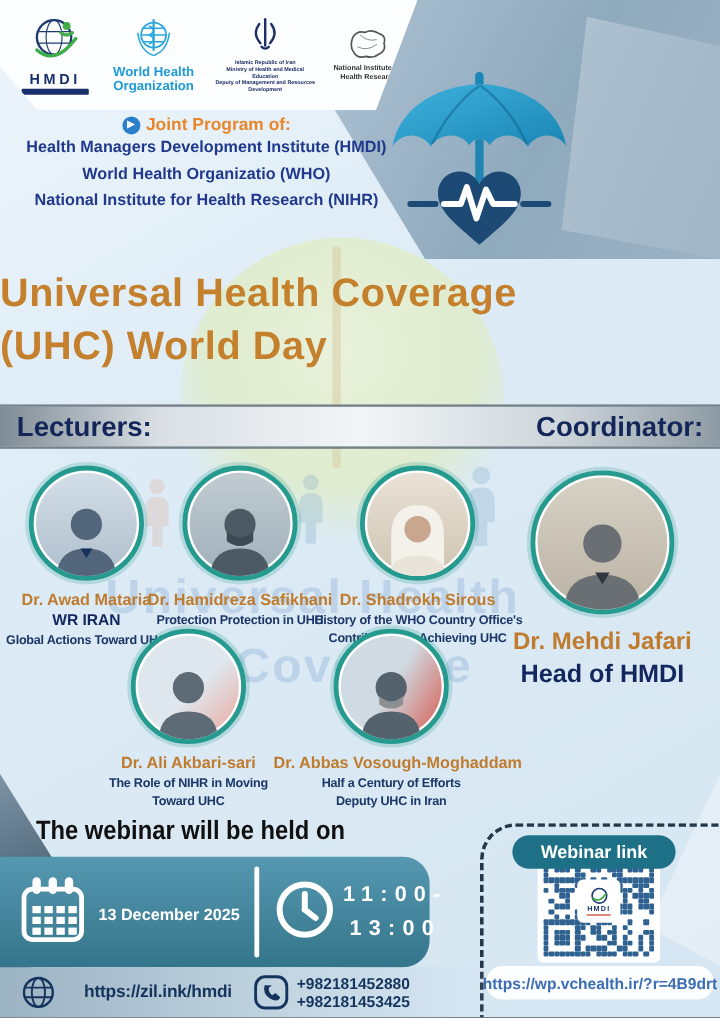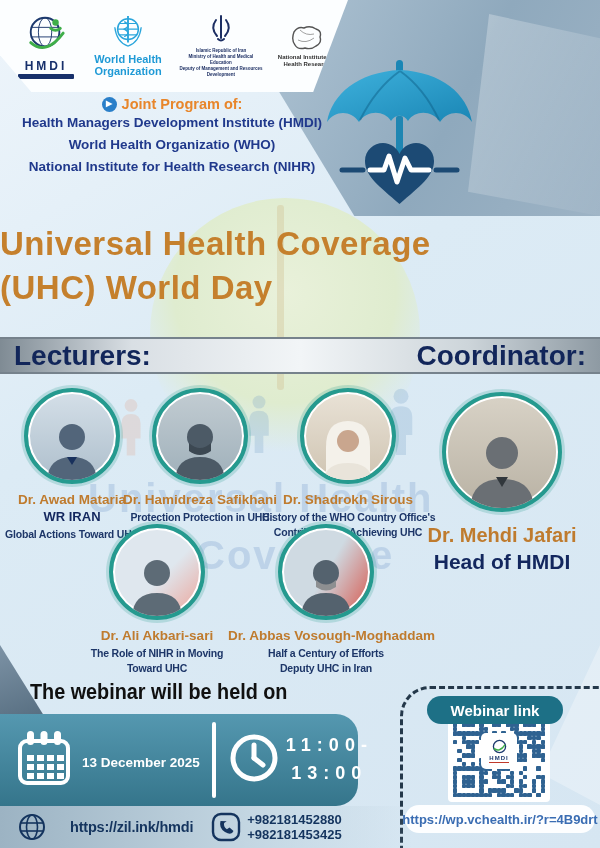--- a/index.html
+++ b/index.html
@@ -56,21 +56,21 @@
     color:#c5802d;line-height:1.34;letter-spacing:.5px;z-index:2;}
 
   
   .uheart{left:318px;top:58px;width:164px;height:152px;z-index:1;}
 
   
   .section-bar{left:0;top:337px;width:600px;height:37px;box-sizing:border-box;
     background:linear-gradient(90deg,#7f8b94 0%,#d9dfe4 22%,#f2f5f7 50%,#cdd5da 78%,#8e9aa3 100%);
     border-top:2px solid #76828c;border-bottom:2px solid #76828c;
     display:flex;justify-content:space-between;align-items:center;padding:0 14px;
-    font-size:28px;font-weight:700;color:#12265a;z-index:2;}
+    font-size:23px;font-weight:700;color:#12265a;z-index:2;}
 
   
   .wm{font-size:40px;font-weight:700;color:rgba(124,160,204,.30);letter-spacing:2px;
     white-space:nowrap;z-index:1;}
   .wm1{left:88px;top:476px;}
   .wm2{left:196px;top:533px;}
 
   
   .card{position:absolute;text-align:center;z-index:2;}
   .photo{border-radius:50%;border:4px solid #259a8f;

